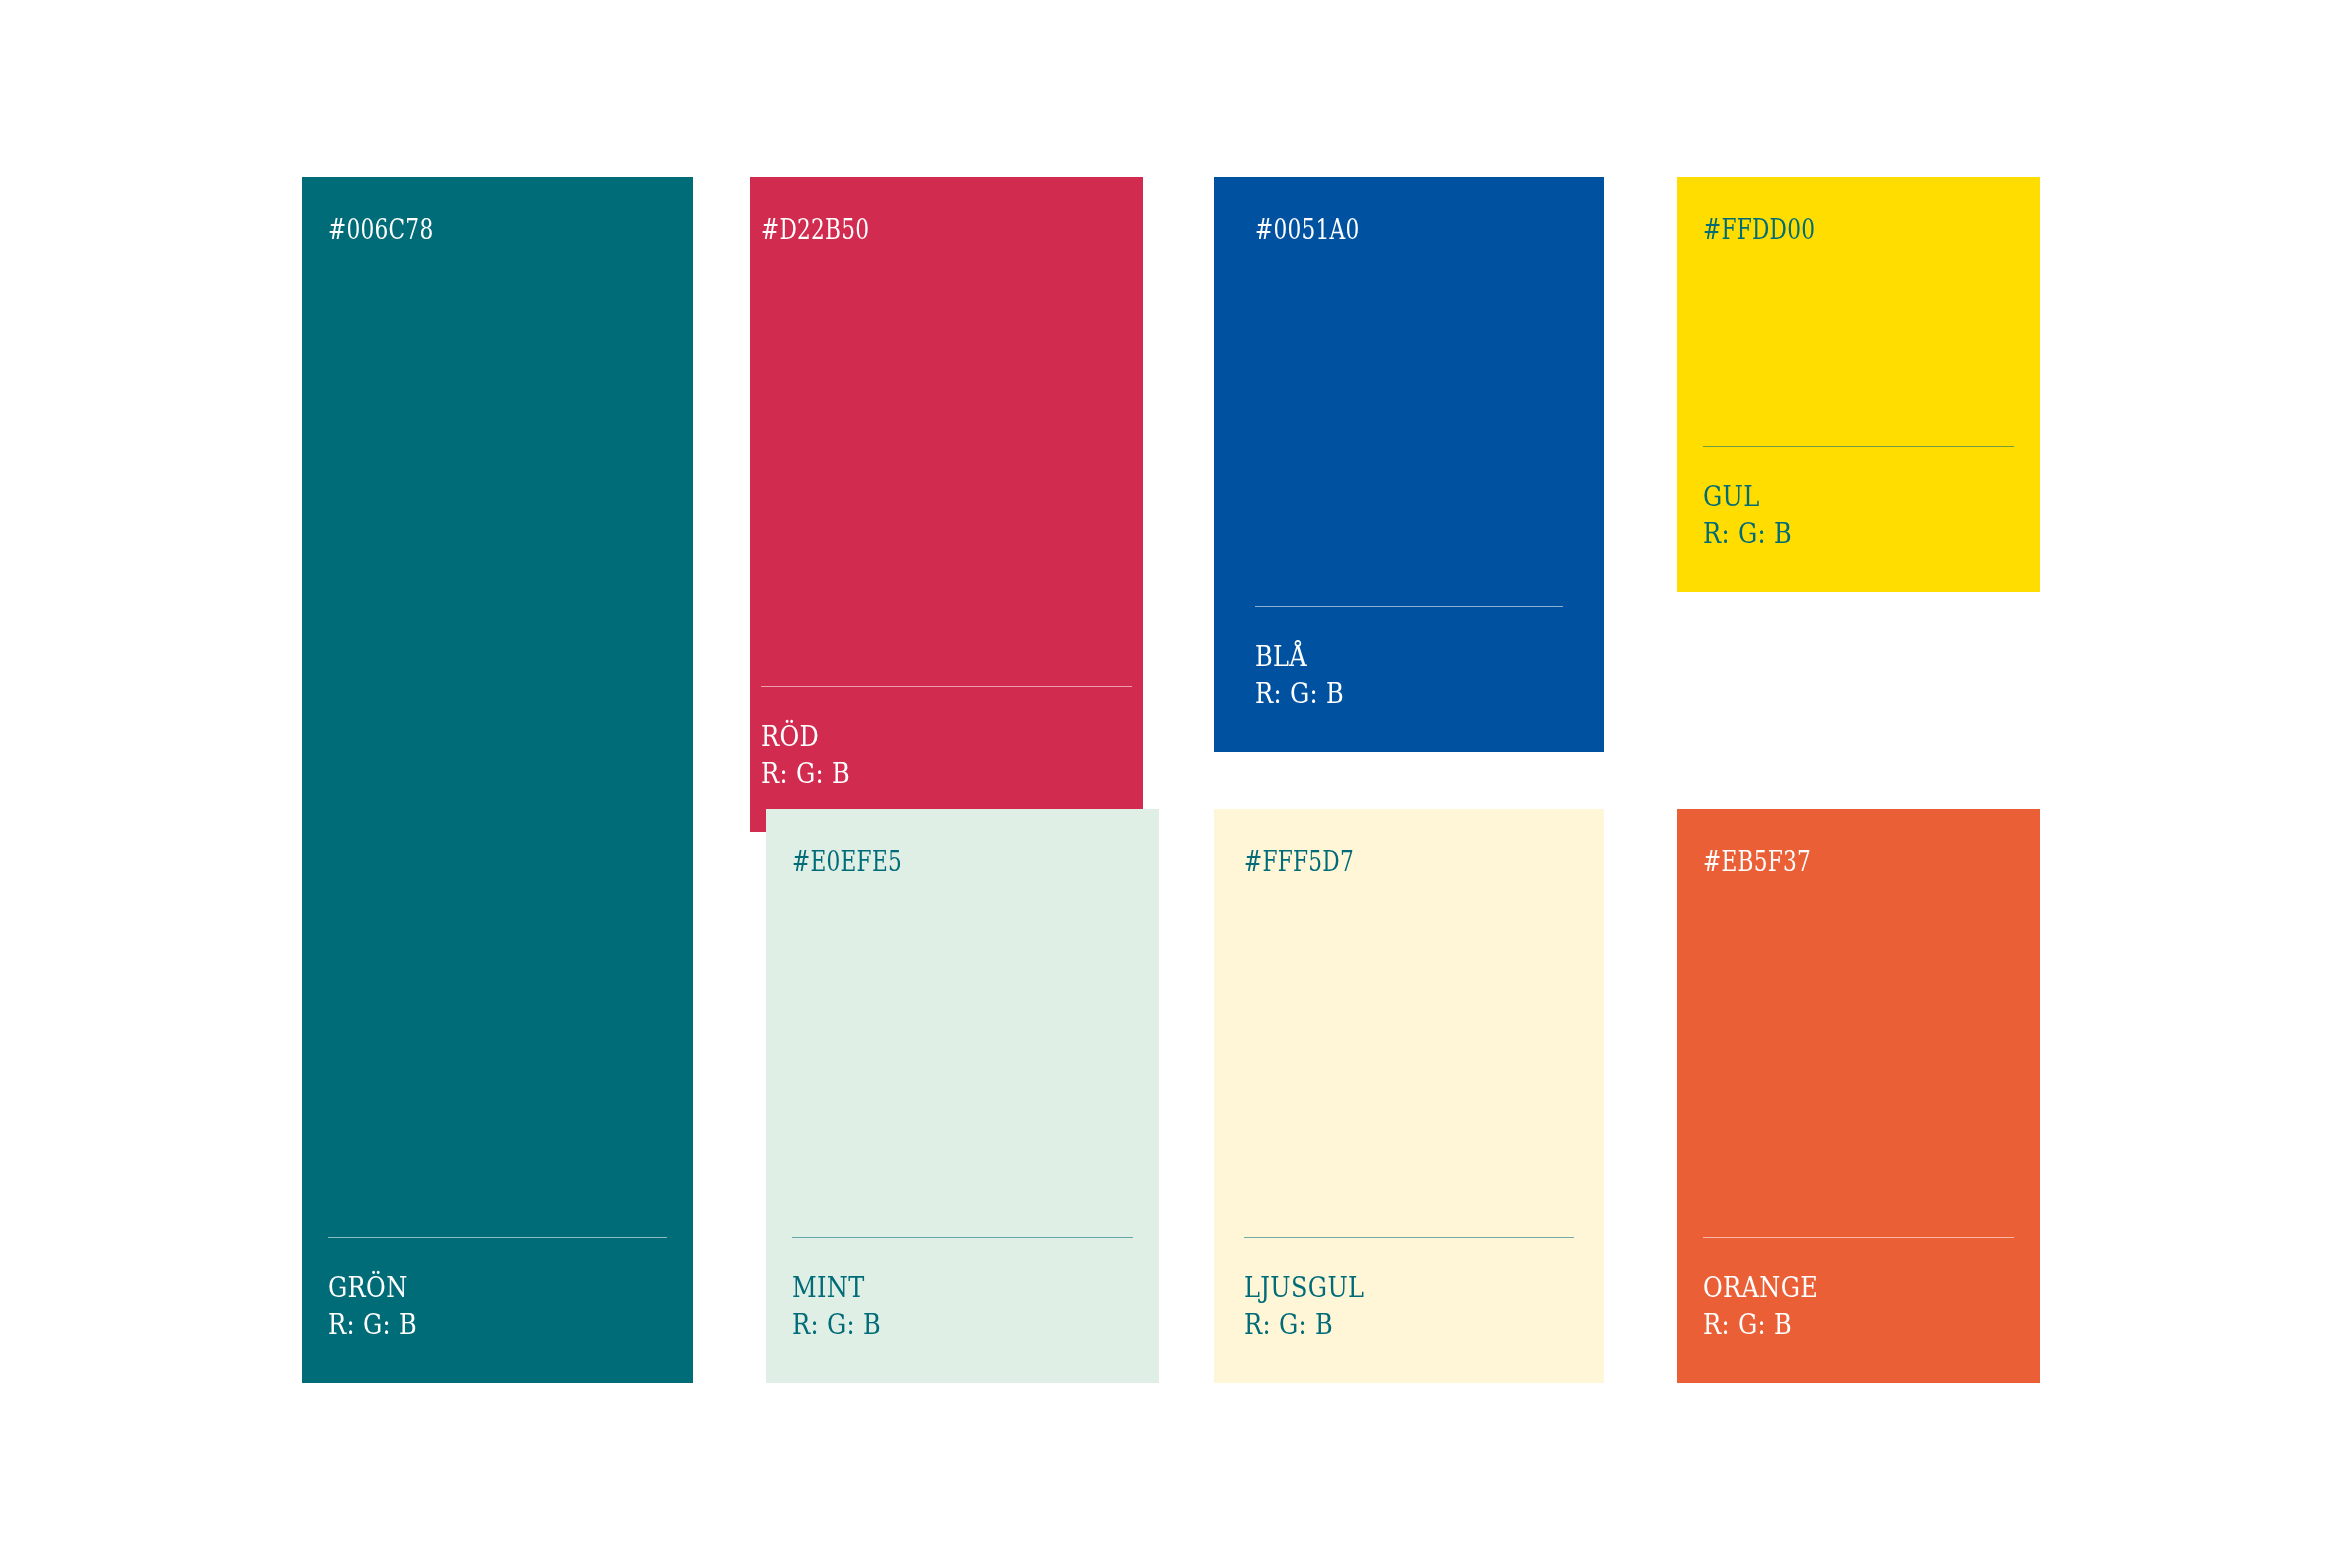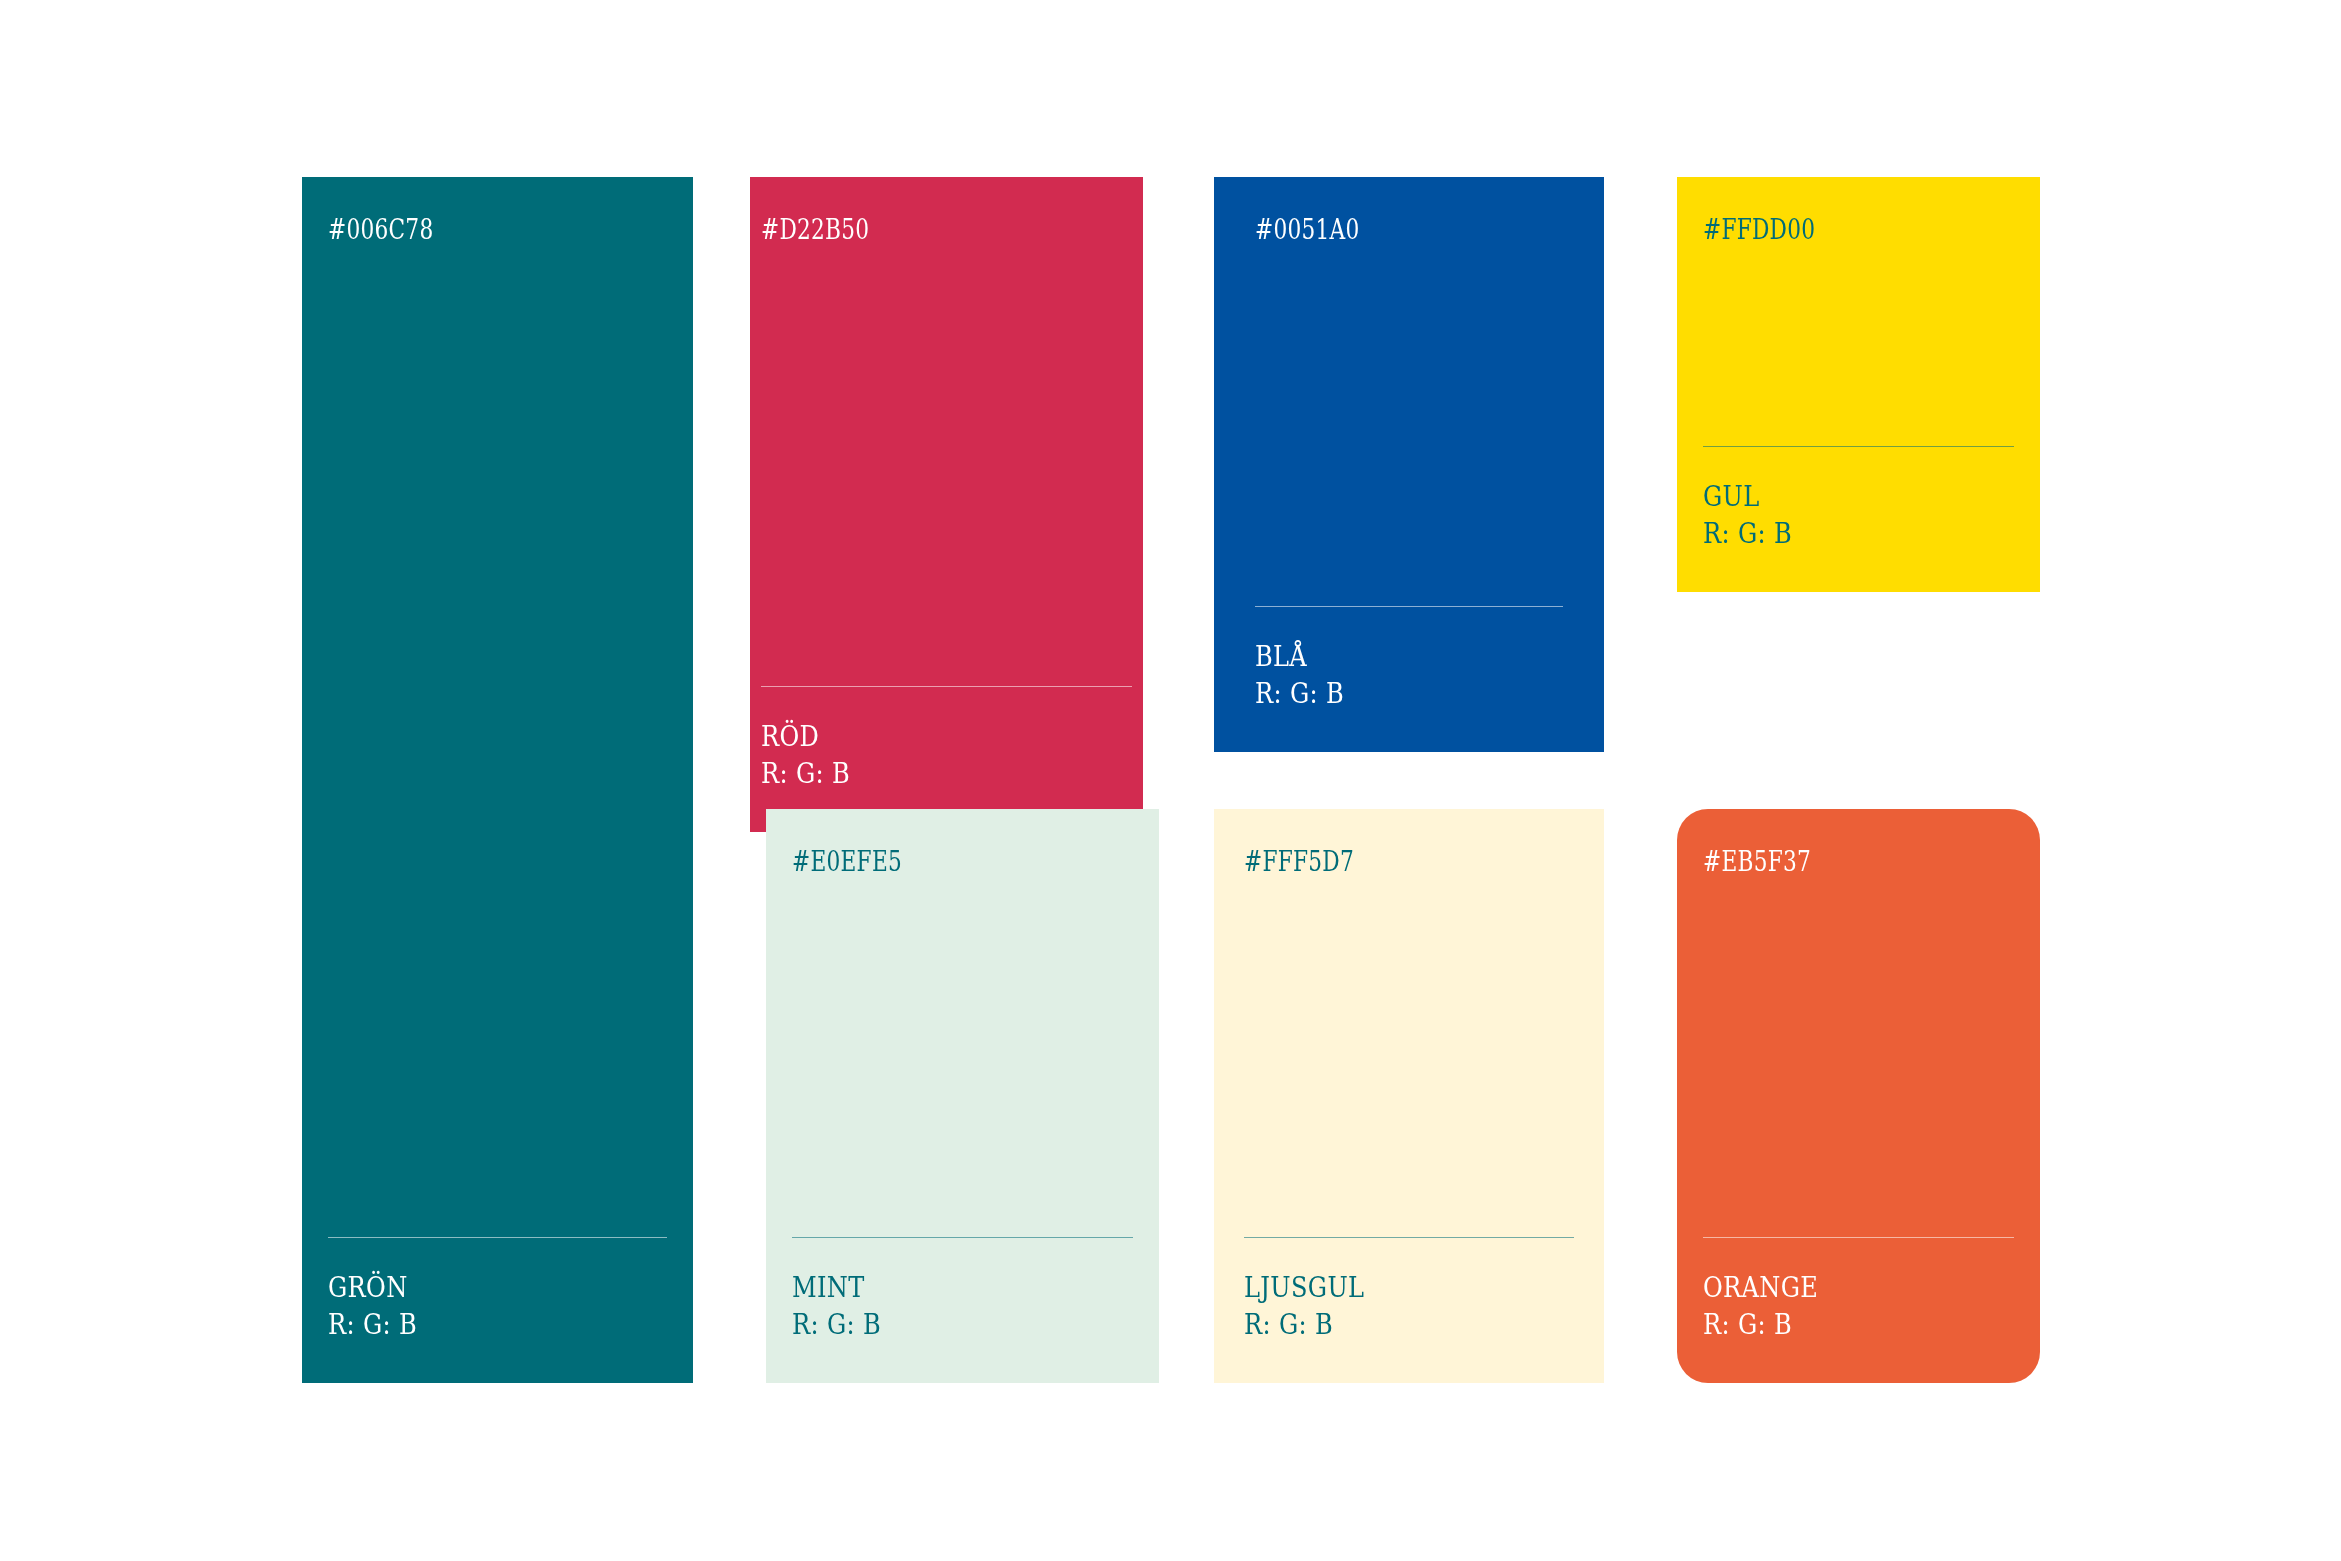--- a/index.html
+++ b/index.html
@@ -116,21 +116,21 @@
       </div>
     </div>
     <div class="swatch-card" style="left: 1214px; top: 809px; width: 390px; height: 574px; background: rgb(255, 245, 215); color: rgb(0, 108, 120); padding: 39px 30px 44px;">
       <div class="card-hex">#FFF5D7</div>
       <div class="card-footer">
         <div class="card-divider" style="background: rgb(0, 108, 120);"></div>
         <div class="card-name">LJUSGUL</div>
         <div class="card-rgb">R: G: B</div>
       </div>
     </div>
-    <div class="swatch-card" style="left: 1677px; top: 809px; width: 363px; height: 574px; background: rgb(235, 95, 55); color: rgb(255, 255, 255); padding: 39px 25.6px 44px; border-radius: 31px;">
+    <div class="swatch-card" style="left: 1677px; top: 809px; width: 363px; height: 574px; background: rgb(235, 95, 55); color: rgb(255, 255, 255); padding: 39px 25.6px 44px;">
       <div class="card-hex">#EB5F37</div>
       <div class="card-footer">
         <div class="card-divider" style="background: rgb(255, 255, 255);"></div>
         <div class="card-name">ORANGE</div>
         <div class="card-rgb">R: G: B</div>
       </div>
     </div>
   </div>
 
 

